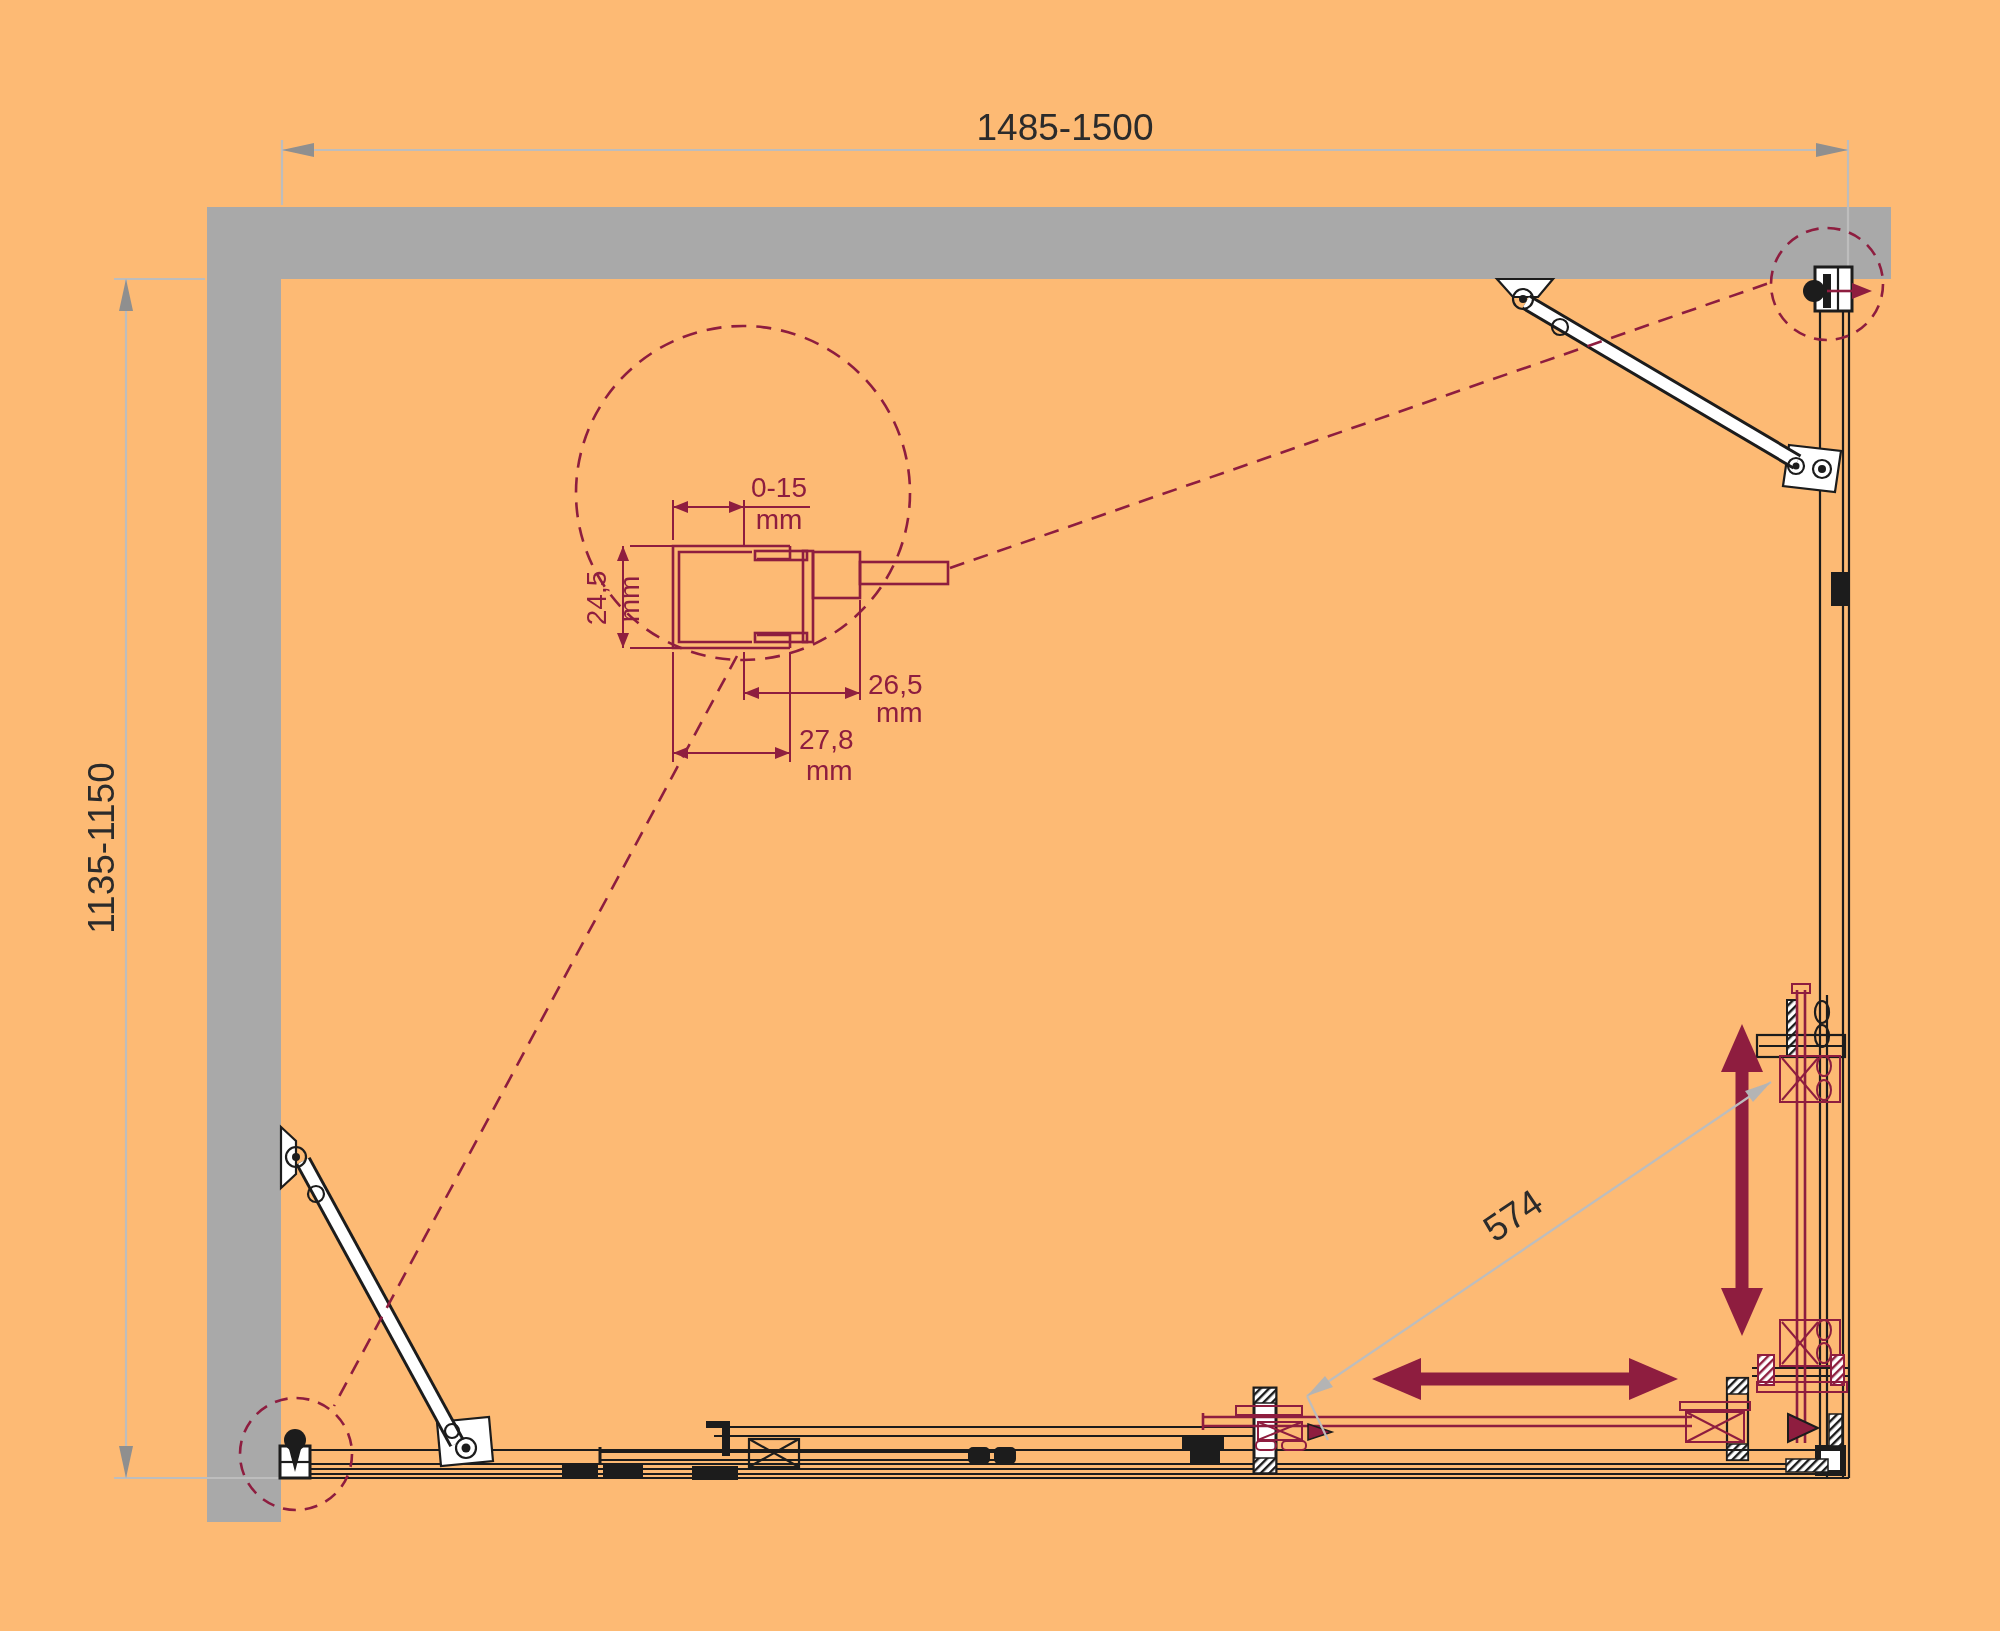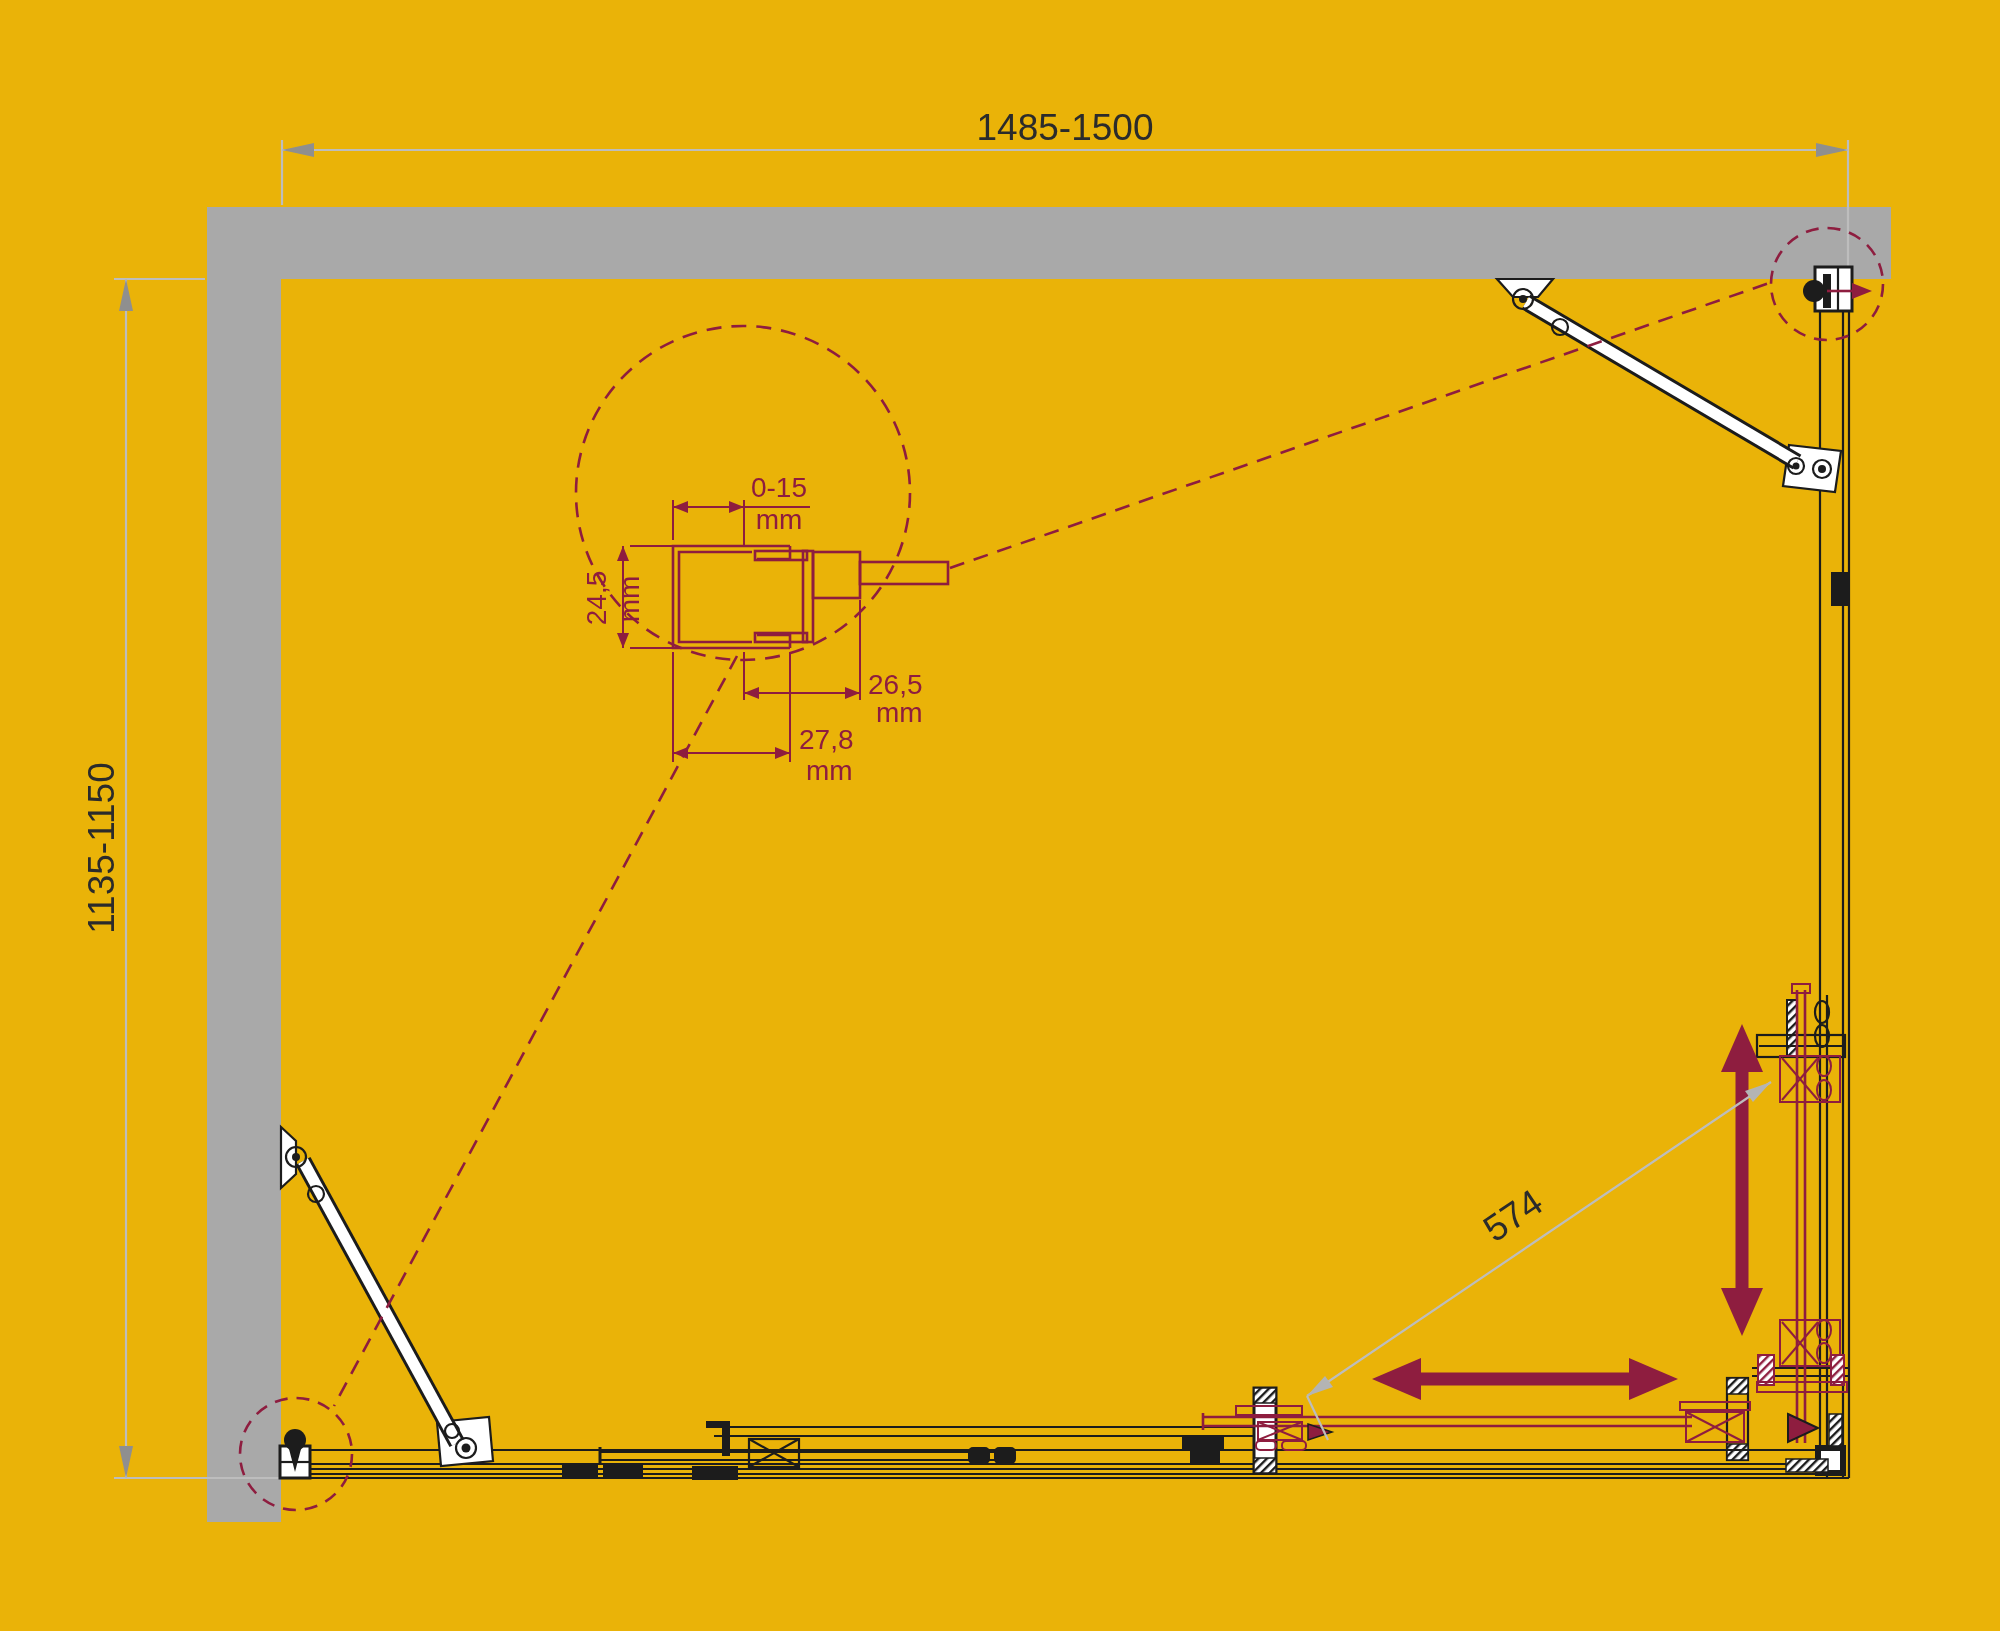--- a/index.html
+++ b/index.html
@@ -1,16 +1,16 @@
 <!DOCTYPE html>
 <html><head>
 <meta charset="utf-8">
 <style>
   html,body{margin:0;padding:0;background:#ffffff;}
-  .stage{width:2000px;height:1631px;position:relative;background:#eab308;}
+  .stage{width:2000px;height:1631px;position:relative;background:#fdba74;}
   svg{display:block;}
   text{font-family:"Liberation Sans","DejaVu Sans",sans-serif;fill:#2b2b2b;}
   .big{font-size:37px;}
   .det{font-size:28px;fill:#8e1d3f;}
   .w{fill:#a9a9a9;}
   .k{stroke:#1c1c1c;stroke-width:2.2;fill:none;}
   .k3{stroke:#1c1c1c;stroke-width:3;fill:none;}
   .kf{fill:#1c1c1c;stroke:none;}
   .m{stroke:#8e1d3f;stroke-width:2.6;fill:none;}
   .m2{stroke:#8e1d3f;stroke-width:2;fill:none;}

